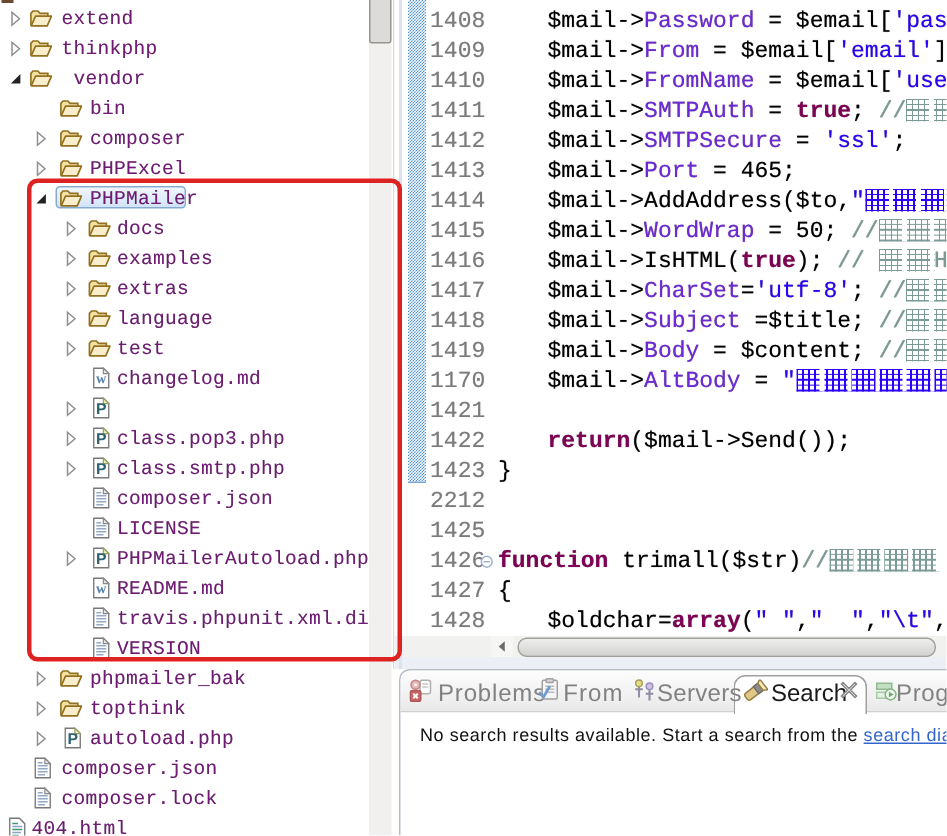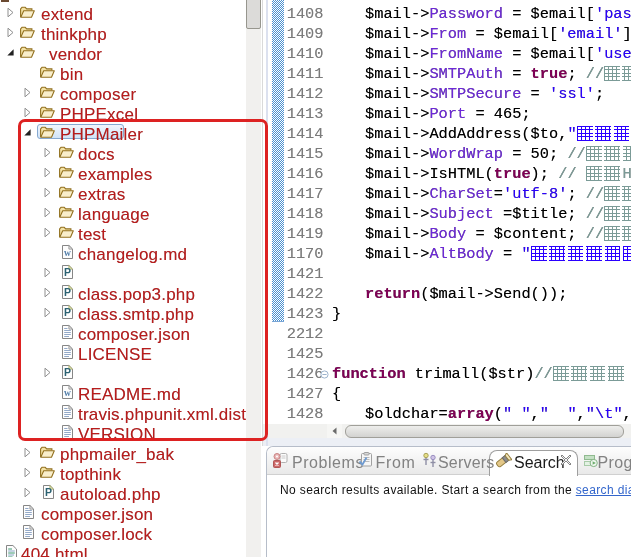--- a/index.html
+++ b/index.html
@@ -1,18 +1,18 @@
 <!DOCTYPE html>
 <html><head><meta charset="utf-8">
 <style>
 * { margin:0; padding:0; box-sizing:border-box; }
 html,body { width:631px; height:557px; overflow:hidden; background:#ffffff;
   font-family:"Liberation Sans",sans-serif; position:relative; }
 #tree { position:absolute; left:0; top:0; width:262px; height:557px; background:#fff; }
-.tl { position:absolute; font-size:17px; letter-spacing:0.2px; color:#b91c1c; white-space:nowrap; text-shadow:0 0 0.4px rgba(0,0,0,0.35); }
+.tl { position:absolute; font-size:13px; letter-spacing:0.2px; color:#701a75; white-space:nowrap; text-shadow:0 0 0.4px rgba(0,0,0,0.35);font-family:Liberation Mono, monospace; }
 #vline { position:absolute; left:262px; top:0; width:1px; height:446px; background:#dadada; }
 #track { position:absolute; left:246px; top:0; width:15px; height:557px; background:#f1f0ee; z-index:5; }
 #thumb { position:absolute; left:246px; top:-6px; width:15px; height:35px; background:#dcdbd9; border:1px solid #97968e; border-radius:2px; z-index:6; }
 #redrect { position:absolute; left:17.5px; top:119px; width:250px; height:322px; border:3.5px solid #dd2222; border-radius:7px; z-index:30; }
 #editor { position:absolute; left:263px; top:0; width:368px; height:446px; background:#fff; }
 #hatch { position:absolute; left:9px; top:0; width:12px; height:322px;
   background-color:#fff;
   background-image:linear-gradient(45deg,#4a90d0 25%,transparent 25%,transparent 75%,#4a90d0 75%),
                    linear-gradient(45deg,#4a90d0 25%,transparent 25%,transparent 75%,#4a90d0 75%);
   background-size:2px 2px; background-position:0 0,1px 1px;
@@ -201,20 +201,21 @@
 </svg>
 <div class="tl" style="left:78px;top:344.5px">LICENSE</div>
 <svg style="position:absolute;left:44px;top:366.5px" width="7" height="11" viewBox="0 0 7 11">
 <path d="M1 1.2 L6 5.5 L1 9.8 Z" fill="#ffffff" stroke="#8f8f8f" stroke-width="1"></path>
 </svg>
 <svg style="position:absolute;left:60px;top:364px" width="16" height="16" viewBox="0 0 16 16">
 <path d="M2.5 1.5 L8.9 1.5 L12.5 5.1 L12.5 14.5 L2.5 14.5 Z" fill="#fdfdfd" stroke="#787878" stroke-width="0.9"></path>
 <path d="M8.9 1.5 L8.9 5.1 L12.5 5.1 Z" fill="#eef0c0" stroke="#9aa060" stroke-width="0.8"></path>
 <text x="7.6" y="12.2" font-family="Liberation Sans" font-size="10.5" font-weight="bold" fill="#2c6272" text-anchor="middle">P</text>
 </svg>
+<div class="tl" style="left:78px;top:364.5px">PHPMailerAutoload.php</div>
 <svg style="position:absolute;left:60px;top:384px" width="16" height="16" viewBox="0 0 16 16">
 <path d="M2.5 1.5 L8.9 1.5 L12.5 5.1 L12.5 14.5 L2.5 14.5 Z" fill="#fdfdfd" stroke="#787878" stroke-width="0.9"></path>
 <path d="M8.9 1.5 L8.9 5.1 L12.5 5.1 Z" fill="#e9e9e9" stroke="#8a8a8a" stroke-width="0.8"></path>
 <text x="7.4" y="11.6" font-family="Liberation Serif" font-size="9.5" font-weight="bold" fill="#5580ab" text-anchor="middle">w</text>
 </svg>
 <div class="tl" style="left:78px;top:384.5px">README.md</div>
 <svg style="position:absolute;left:60px;top:404px" width="16" height="16" viewBox="0 0 16 16">
 <path d="M2.5 1.5 L8.9 1.5 L12.5 5.1 L12.5 14.5 L2.5 14.5 Z" fill="#fdfdfd" stroke="#787878" stroke-width="0.9"></path>
 <path d="M8.9 1.5 L8.9 5.1 L12.5 5.1 Z" fill="#e9e9e9" stroke="#8a8a8a" stroke-width="0.8"></path>
 <g stroke="#93a9c8" stroke-width="1">

